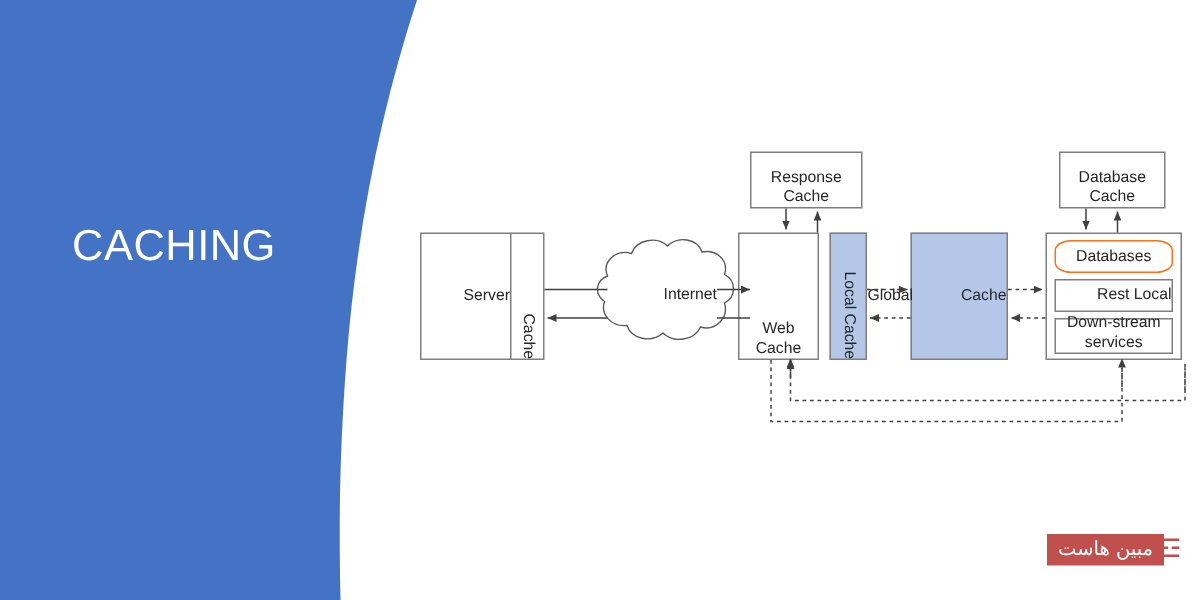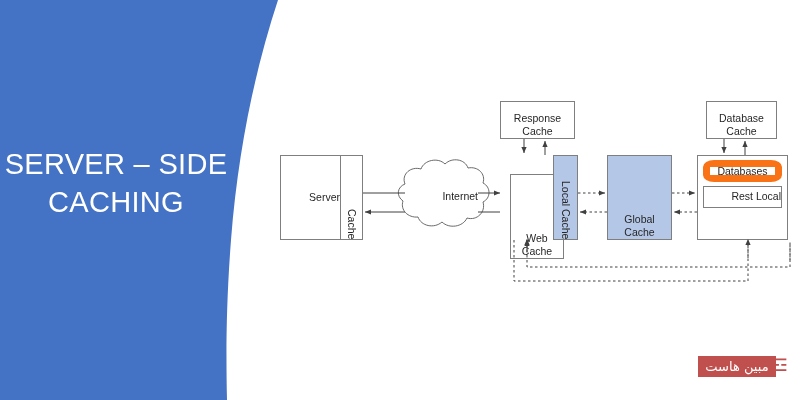--- a/index.html
+++ b/index.html
@@ -64,21 +64,21 @@
   }
   .container-box {
     position: absolute;
     box-sizing: border-box;
     border: 1px solid #7f7f7f;
     background: #ffffff;
   }
   .cyl {
     position: absolute;
     box-sizing: border-box;
-    border: 7px solid #f97316;
+    border: 1px solid #f97316;
     border-radius: 11px / 7px;
     background: #ffffff;
     display: flex;
     align-items: center;
     justify-content: center;
     font-size: 10.5px;
     color: #262626;
   }
   svg.overlay {
     position: absolute;
@@ -129,21 +129,20 @@
 </head>
 <body>
 
 <div id="slide">
 
   <svg id="blue-panel" viewBox="0 0 300 400" preserveAspectRatio="none">
     <path d="M0,0 L278,0 C255,70 238,150 231,240 C226,305 226,355 227,400 L0,400 Z" fill="#4472C4"></path>
   </svg>
 
   <div id="title-block" style="top:145px">
-    <span class="tl">SERVER – SIDE</span>
     <span class="tl">CACHING</span>
   </div>
 
   <div class="node" style="left:280px; top:155px; width:61px; height:85px;">
     <span>Server</span>
   </div>
   <div class="node vert" style="left:340px; top:155px; width:23px; height:85px;">
     <span>Cache</span>
   </div>
 
@@ -164,45 +163,49 @@
   </svg>
   <div class="node plain" style="left:400px; top:190px; width:78px; height:14px; background:transparent;">
     <span>Internet</span>
   </div>
 
   <div class="node" style="left:500px; top:101px; width:75px; height:38px; flex-direction:column;">
     <span>Response</span>
     <span>Cache</span>
   </div>
 
-  <div class="node" style="left:510px; top:155px; width:54px; height:85px; flex-direction:column;margin-top:19px;">
+  <div class="node" style="left:492px; top:155px; width:54px; height:85px; flex-direction:column;">
     <span>Web</span>
     <span>Cache</span>
   </div>
   <div class="node vert blue" style="left:553px; top:155px; width:25px; height:85px;">
     <span>Local Cache</span>
   </div>
 
-  <div class="node blue" style="left:607px; top:155px; width:65px; height:85px; flex-direction:column;">
+  <div class="node blue" style="left:607px; top:155px; width:65px; height:85px; flex-direction:row;gap:32px;">
     <span>Global</span>
     <span>Cache</span>
   </div>
 
   <div class="node" style="left:706px; top:101px; width:71px; height:38px; flex-direction:column;">
     <span>Database</span>
     <span>Cache</span>
   </div>
 
   <div class="container-box" style="left:697px; top:155px; width:91px; height:85px;"></div>
 
   <div class="cyl" style="left:703px; top:160px; width:79px; height:22px;">
     <span>Databases</span>
   </div>
   <div class="node" style="left:703px; top:186px; width:79px; height:22px;">
     <span>Rest Local</span>
+  </div>
+  <div class="node" style="left:703px; top:212px; width:79px; height:24px; flex-direction:column;">
+    <span>Down-stream</span>
+    <span>services</span>
   </div>
 
   <svg class="overlay" viewBox="0 0 800 400">
     <defs>
       <marker id="ah" markerWidth="7" markerHeight="7" refX="6" refY="2.6" orient="auto" markerUnits="strokeWidth">
         <path d="M0,0 L6,2.6 L0,5.2 z" fill="#404040"></path>
       </marker>
       <marker id="ahd" markerWidth="7" markerHeight="7" refX="6" refY="2.6" orient="auto" markerUnits="strokeWidth">
         <path d="M0,0 L6,2.6 L0,5.2 z" fill="#404040"></path>
       </marker>

